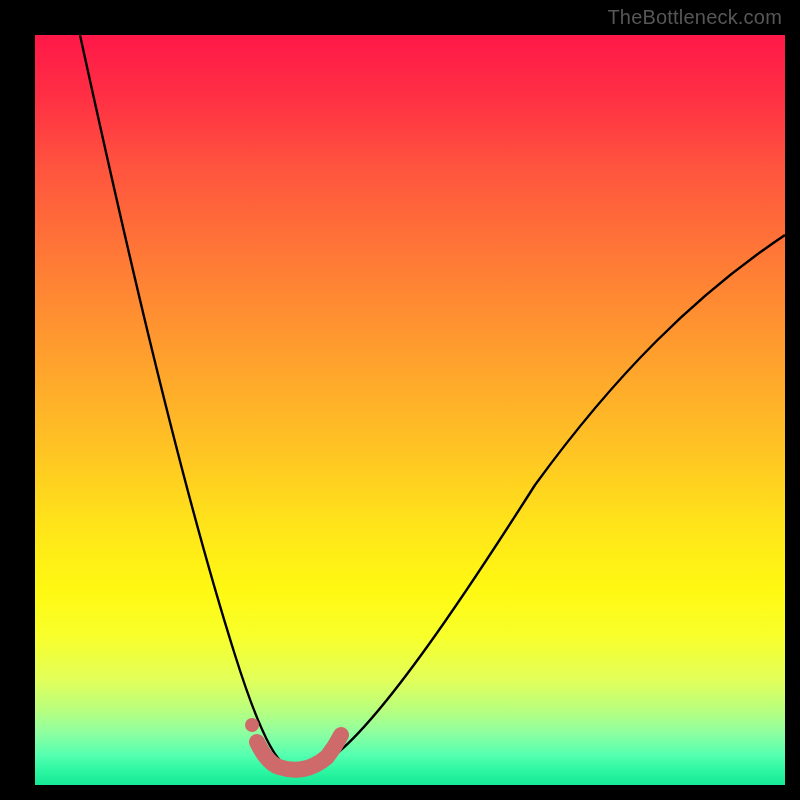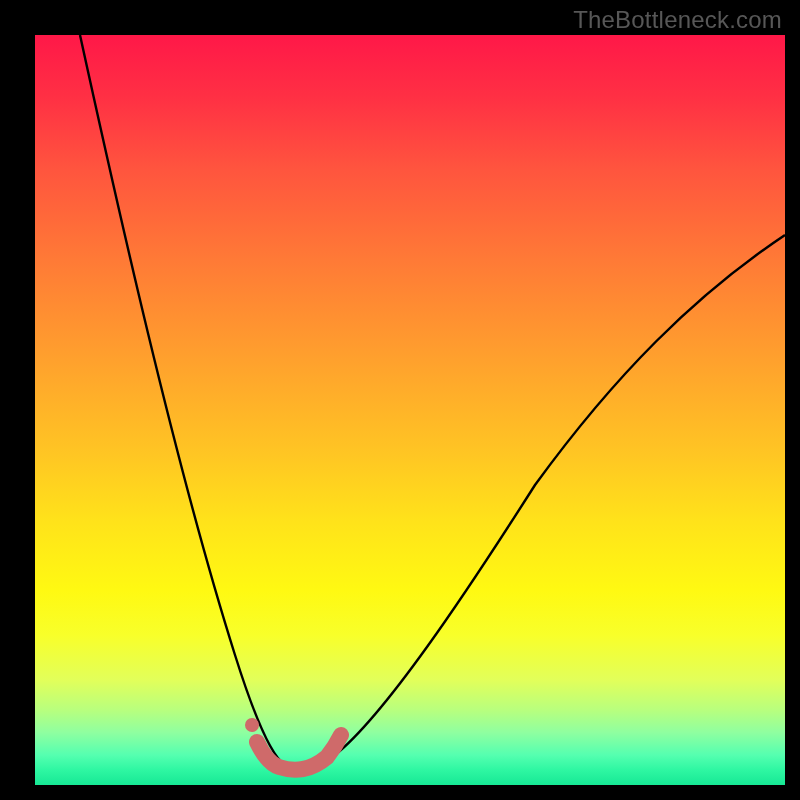--- a/index.html
+++ b/index.html
@@ -9,21 +9,21 @@
     background: #000000;
     position: relative;
     overflow: hidden;
     font-family: Arial, Helvetica, sans-serif;
   }
   .watermark {
     position: absolute;
     top: 6px;
     right: 18px;
     color: #575757;
-    font-size: 24px;
+    font-size: 20px;
     font-weight: 500;
     z-index: 10;
     letter-spacing: 0.2px;
   }
   .plot-area {
     position: absolute;
     left: 35px;
     top: 35px;
     width: 750px;
     height: 750px;

